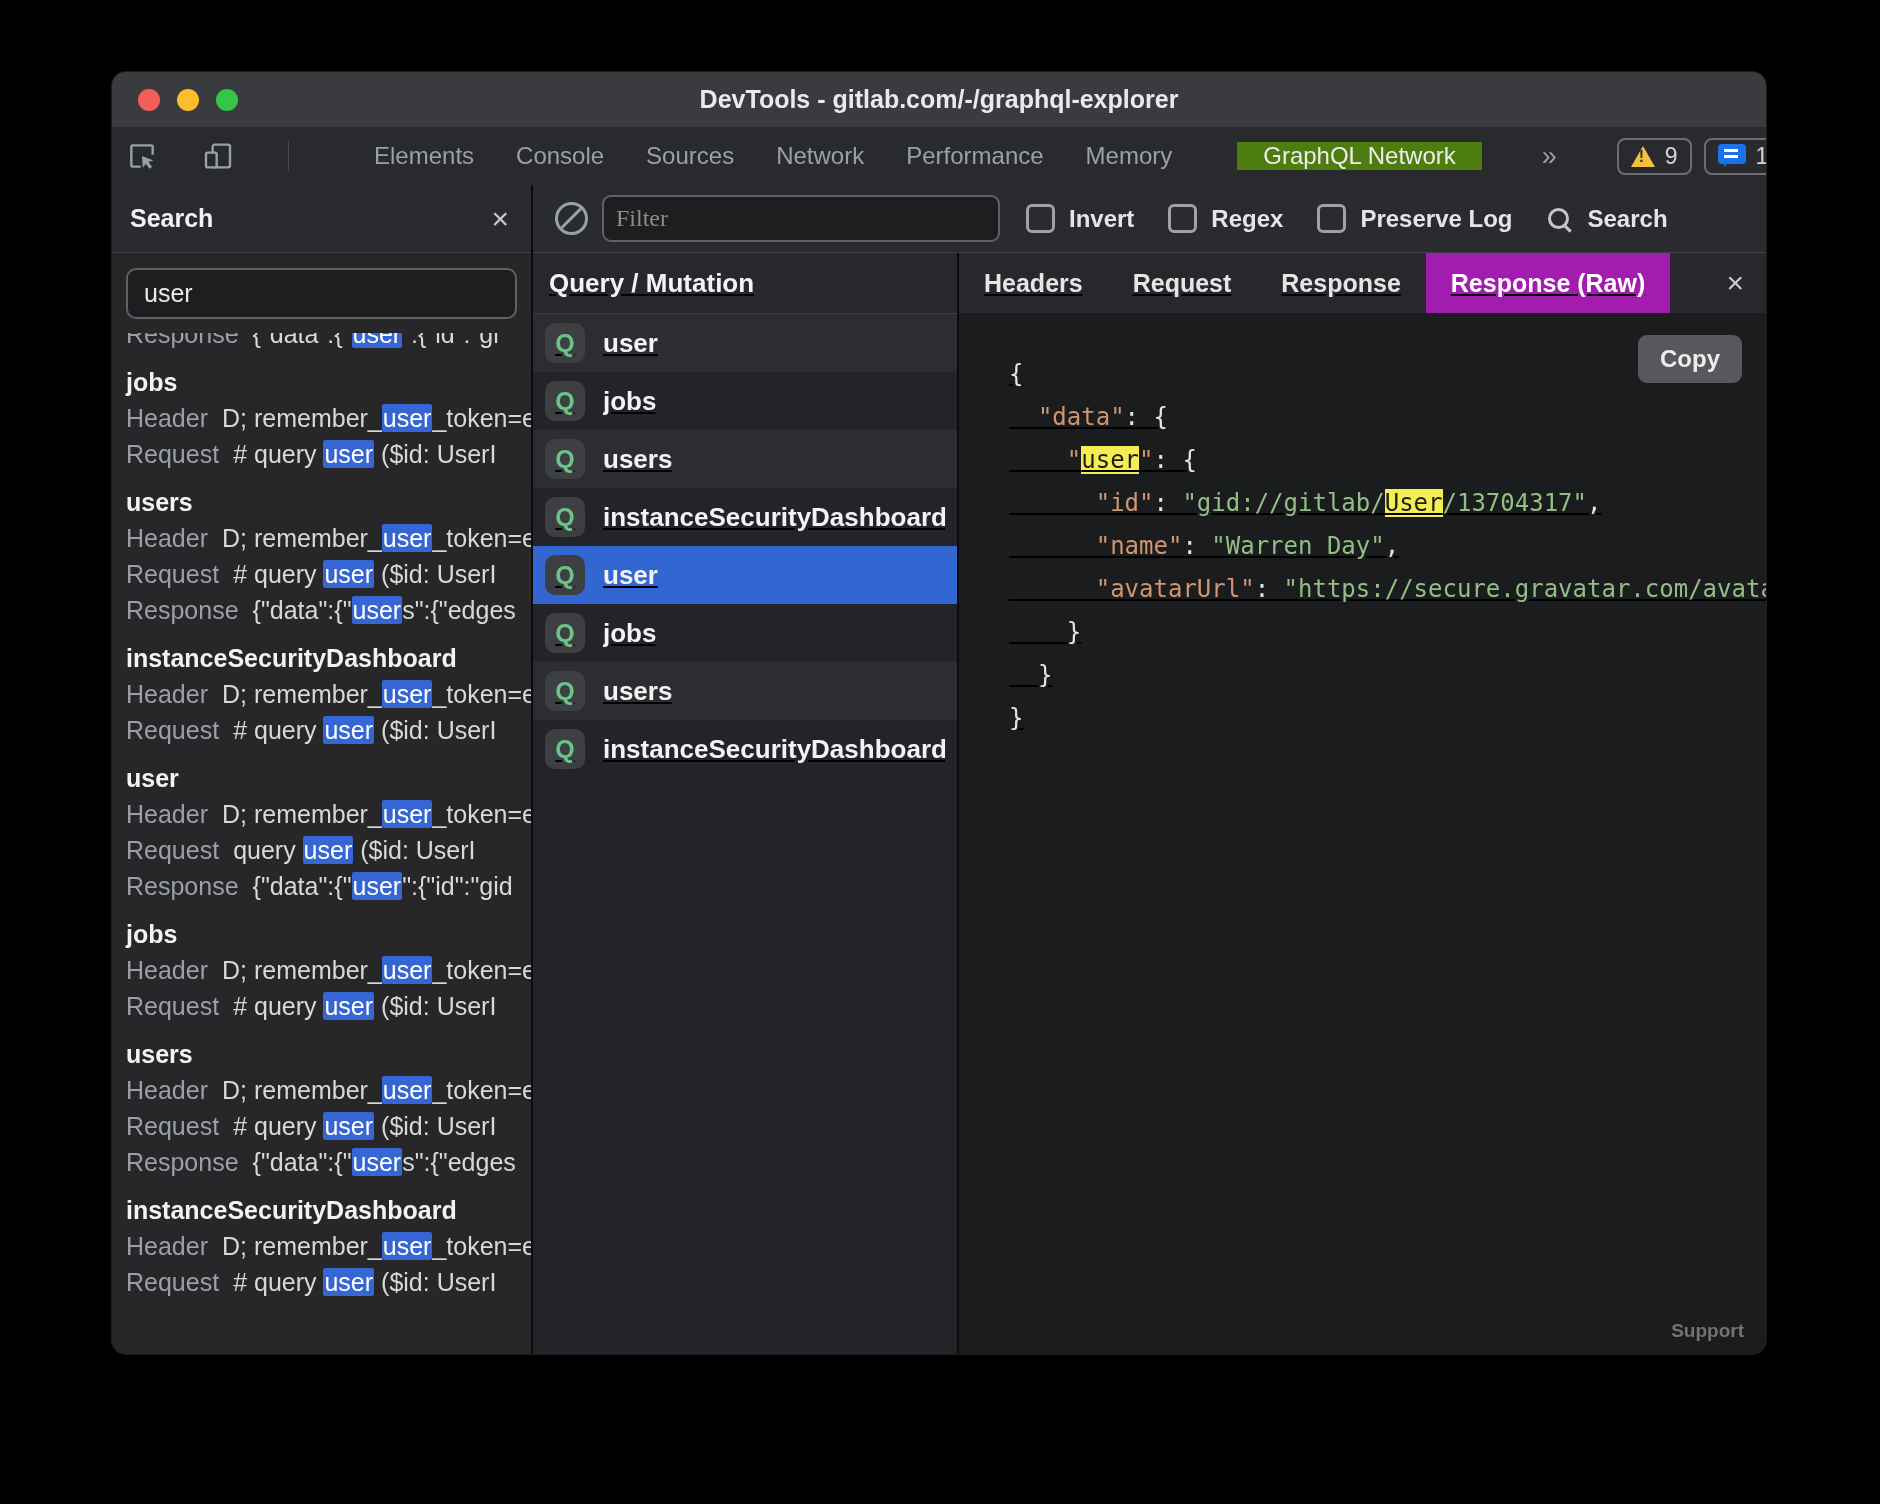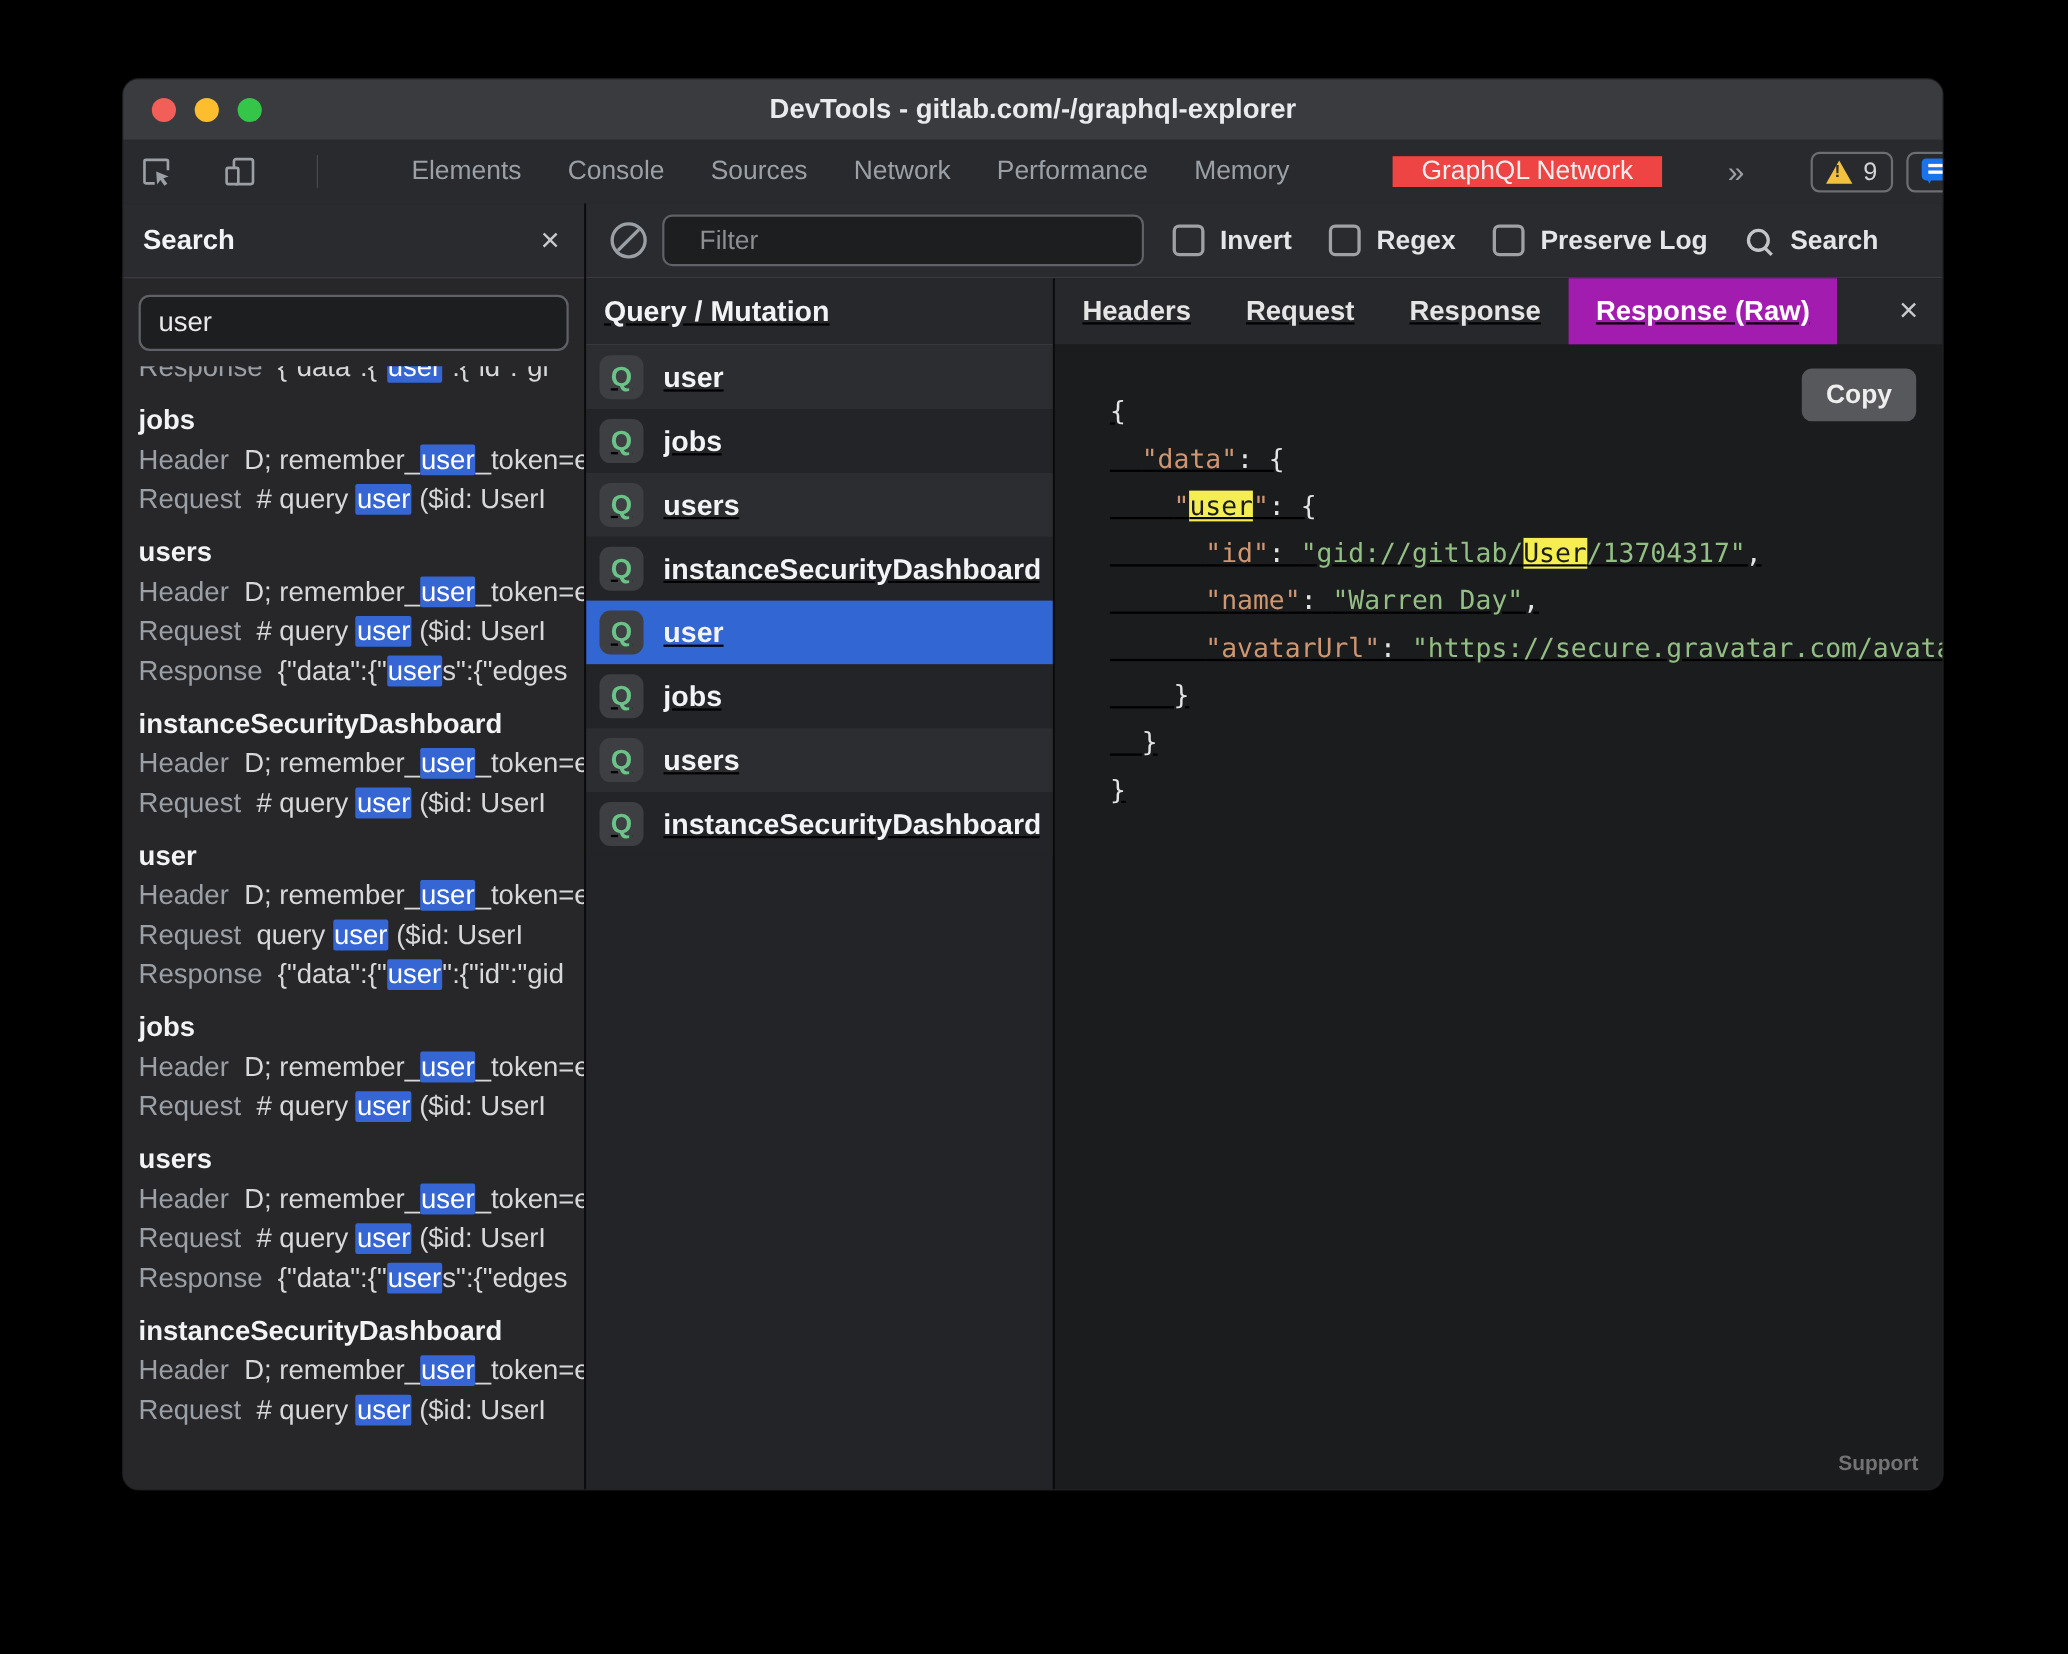--- a/index.html
+++ b/index.html
@@ -13,21 +13,21 @@
   .traffic{display:flex;gap:17px;padding-left:26px;z-index:2;}
   .tl{width:22px;height:22px;border-radius:50%;}
   .tl.red{background:#f25f58;} .tl.yellow{background:#fcbd2e;} .tl.green{background:#35c649;}
   .title{position:absolute;left:0;right:0;text-align:center;font-size:25px;font-weight:bold;color:#e9eaeb;}
   
   .toolbar{height:58px;flex:0 0 auto;background:#292a2d;display:flex;align-items:center;padding-left:14px;gap:44px;}
   .tool-icon{width:38px;height:38px;display:flex;align-items:center;justify-content:center;}
   .vsep{width:1px;height:30px;background:#4b4c4f;margin:0 10px;flex:0 0 auto;}
   .tabs{display:flex;height:100%;align-items:stretch;padding-left:10px;}
   .tab{display:flex;align-items:center;padding:0 21px;font-size:24px;color:#9aa0a6;white-space:nowrap;}
-  .tab.selected{background:#ef4444;color:#eceded;padding:0 26px;margin-left:29px;}
+  .tab.selected{background:#4d7c0f;color:#eceded;padding:0 26px;}
   .chevron{color:#9aa0a6;font-size:27px;padding:0 16px;display:flex;align-items:center;}
   .tb-right{margin-left:auto;display:flex;align-items:center;gap:12px;padding-right:20px;}
   .badge{display:flex;align-items:center;gap:10px;border:2px solid #6d6e71;border-radius:8px;
          padding:3px 12px;color:#d3d4d5;font-size:23px;}
   .warn-tri{width:0;height:0;border-left:12px solid transparent;border-right:12px solid transparent;
             border-bottom:21px solid #f2c23e;position:relative;}
   .warn-tri::after{content:"!";position:absolute;left:-4px;top:3px;color:#33302a;font-weight:bold;font-size:16px;line-height:16px;}
   .bubble{width:28px;height:20px;background:#1a73e8;border-radius:4px;position:relative;margin-bottom:4px;}
   .bubble::before{content:"";position:absolute;left:6px;top:5px;width:14px;height:3px;background:#fff;box-shadow:0 6px 0 #fff;}
   .bubble::after{content:"";position:absolute;bottom:-7px;left:3px;border:4px solid transparent;border-top:8px solid #1a73e8;}
@@ -53,22 +53,22 @@
   .result-line .lbl{color:#9aa0a6;margin-right:14px;}
   .hl{background:#3566d4;color:#fff;border-radius:2px;padding:0 1px;}
   
   .mid-right{flex:1;display:flex;flex-direction:column;min-width:0;}
   .filter-bar{height:67px;flex:0 0 auto;background:#2a2b2e;border-bottom:1px solid #404044;
               display:flex;align-items:center;padding:0 16px;}
   .block-icon{width:27px;height:27px;border:3px solid #9aa0a6;border-radius:50%;position:relative;
               margin:0 14px 0 6px;flex:0 0 auto;overflow:hidden;}
   .block-icon::after{content:"";position:absolute;width:3px;height:34px;background:#9aa0a6;left:12px;top:-4px;transform:rotate(45deg);}
   .filter-input{width:370px;height:43px;background:#1d1e20;border:2px solid #606166;border-radius:9px;
-                color:#3b82f6;font-size:24px;padding:0 32px;outline:none;flex:0 0 auto;
-                font-family:Liberation Sans, sans-serif;}
+                color:#3b82f6;font-size:24px;padding:0 12px;outline:none;flex:0 0 auto;
+                font-family:Liberation Serif, serif;}
   .filter-input::placeholder{color:#8b8d91;}
   .checks{display:flex;align-items:center;gap:34px;margin-left:26px;}
   .check{display:flex;align-items:center;gap:14px;font-size:24px;font-weight:600;color:#e4e5e6;white-space:nowrap;}
   .box{width:23px;height:23px;border:3px solid #9fa1a5;border-radius:6px;flex:0 0 auto;}
   .fsearch{display:flex;align-items:center;gap:14px;font-size:24px;font-weight:600;color:#e4e5e6;margin-left:36px;white-space:nowrap;}
   .mag{width:15px;height:15px;border:3px solid #c4c5c7;border-radius:50%;position:relative;flex:0 0 auto;margin-right:4px;}
   .mag::after{content:"";position:absolute;width:3px;height:9px;background:#c4c5c7;left:15px;top:13px;transform:rotate(-45deg);}
   .mid-right-body{flex:1;display:flex;min-height:0;text-decoration:underline;}
   
   .mid-panel{width:424px;flex:0 0 auto;background:#232427;border-right:2px solid #0b0b0c;

